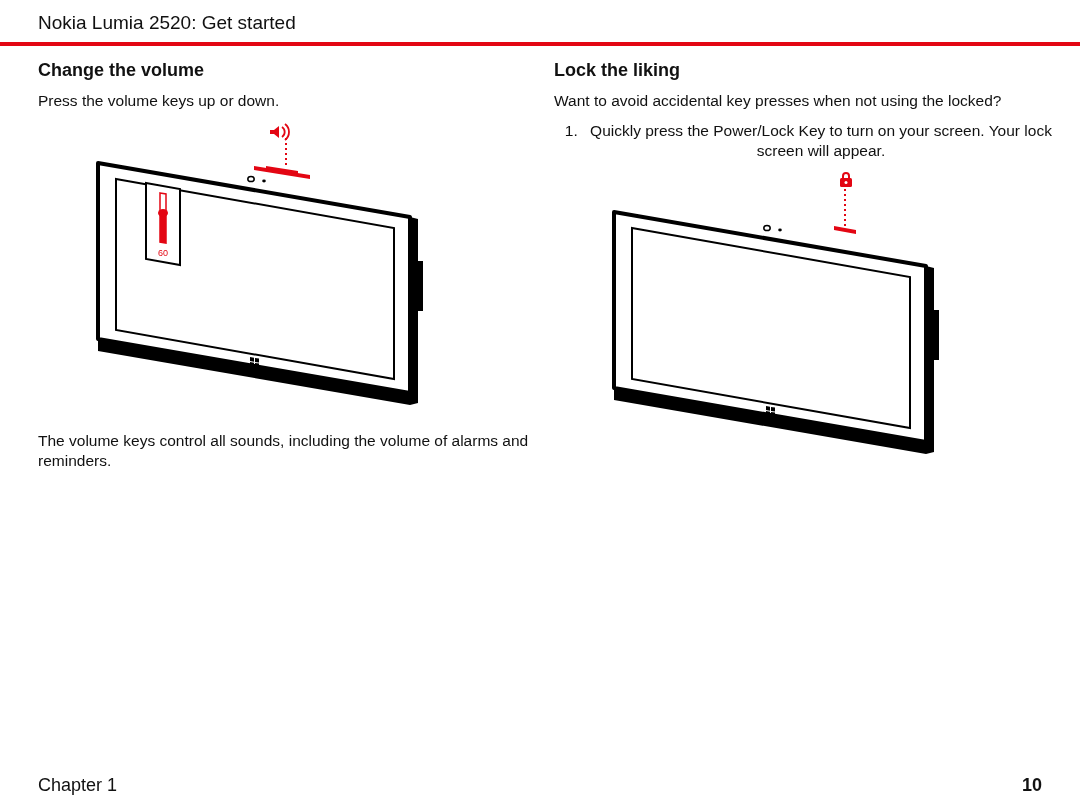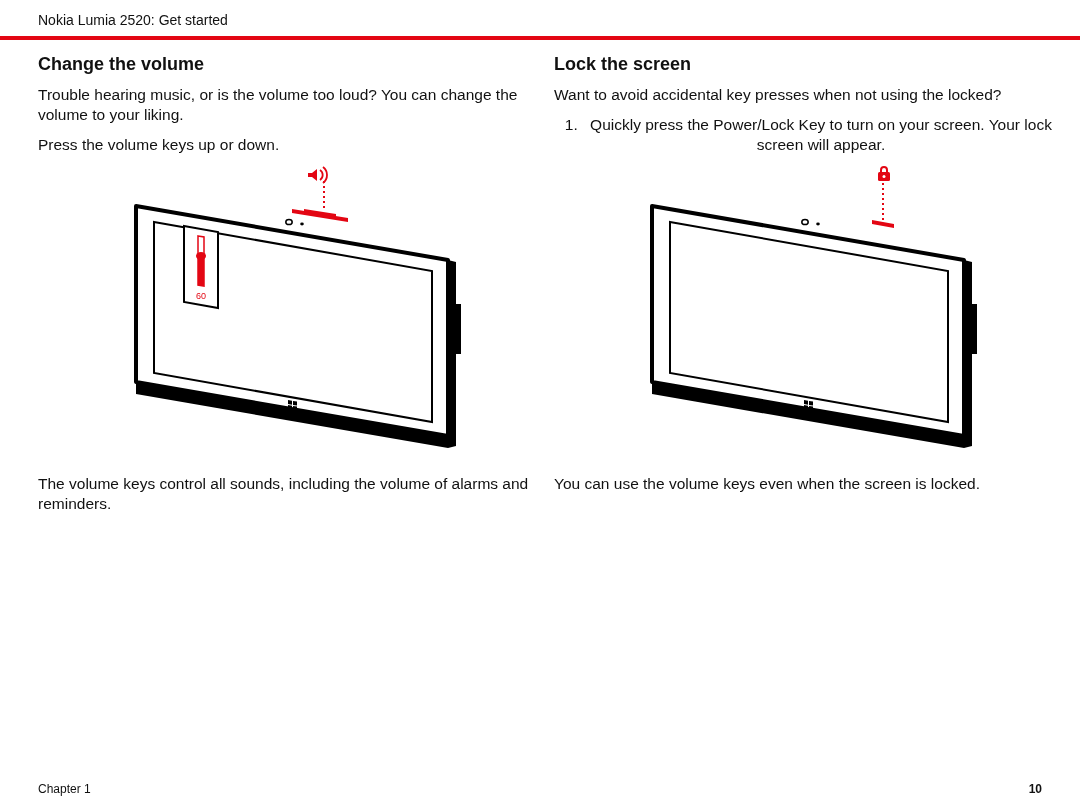--- a/index.html
+++ b/index.html
@@ -6,21 +6,21 @@
   body {
     font-family: "Segoe UI", Arial, sans-serif;
     background: #fff;
     color: #111;
     width: 1080px;
     height: 810px;
     position: relative;
   }
   .header {
     padding: 12px 38px 8px 38px;
-    font-size: 14px;
+    font-size: 19px;
     font-weight: 400;
   }
   .redline {
     height: 4px;
     background: #e30613;
     margin: 0 0 0 0;
   }
   .content {
     display: flex;
     padding: 8px 20px 0 38px;
@@ -40,45 +40,43 @@
     line-height: 1.28;
     margin-bottom: 10px;
   }
   ol {
     margin-left: 18px;
     padding-left: 10px;
     text-align: center;
   }
   .figwrap {
     display: flex;
-    justify-content: center;
     margin: 6px 0 10px 0;
   }
   .footer {
     position: absolute;
     bottom: 14px;
     left: 38px;
     right: 38px;
     display: flex;
     justify-content: space-between;
-    font-size: 12px;
+    font-size: 18px;
   }
   .footer .pnum { font-weight: 700; }
 </style>
 </head>
 <body>
 
 <div class="header">Nokia Lumia 2520: Get started</div>
 <div class="redline"></div>
 
 <div class="content">
 
   <div class="col">
     <h2>Change the volume</h2>
-    <p>Trouble hearing music, or is the volume too loud? You can change the volume to your liking.</p>
     <p>Press the volume keys up or down.</p>
 
     <div class="figwrap">
       <svg width="430" height="300" viewBox="0 0 430 300">
 
         <g fill="none" stroke="#000" stroke-width="4" stroke-linejoin="round">
           <path d="M 60 42 L 372 96 L 372 272 L 60 218 Z" fill="#fff"></path>
         </g>
 
         <g fill="#000">
@@ -127,21 +125,21 @@
 
           <text x="17" y="73" font-size="9" fill="#e30613" text-anchor="middle" font-family="Arial">60</text>
         </g>
       </svg>
     </div>
 
     <p>The volume keys control all sounds, including the volume of alarms and reminders.</p>
   </div>
 
   <div class="col">
-    <h2>Lock the screen</h2>
+    <h2>Lock the liking</h2>
     <p>Want to avoid accidental key presses when not using the locked?</p>
     <ol>
       <li>Quickly press the Power/Lock Key to turn on your screen. Your lock screen will appear.</li>
     </ol>
 
     <div class="figwrap">
       <svg width="430" height="300" viewBox="0 0 430 300">
 
         <g fill="none" stroke="#000" stroke-width="4" stroke-linejoin="round">
           <path d="M 60 42 L 372 96 L 372 272 L 60 218 Z" fill="#fff"></path>
@@ -170,20 +168,19 @@
         <line x1="291" y1="56" x2="291" y2="16" stroke="#e30613" stroke-width="2" stroke-dasharray="2 3"></line>
 
         <g transform="translate(284,0)">
           <path d="M 4 6 A 4 4 0 0 1 12 6 L 12 8 L 10 8 L 10 6 A 2 2 0 0 0 6 6 L 6 8 L 4 8 Z" fill="#e30613"></path>
           <rect x="2" y="8" width="12" height="9" rx="1.5" fill="#e30613"></rect>
           <circle cx="8" cy="12.5" r="1.5" fill="#fff"></circle>
         </g>
       </svg>
     </div>
 
-    <p>You can use the volume keys even when the screen is locked.</p>
   </div>
 </div>
 
 <div class="footer">
   <span>Chapter 1</span>
   <span class="pnum">10</span>
 </div>
 
 </body></html>

